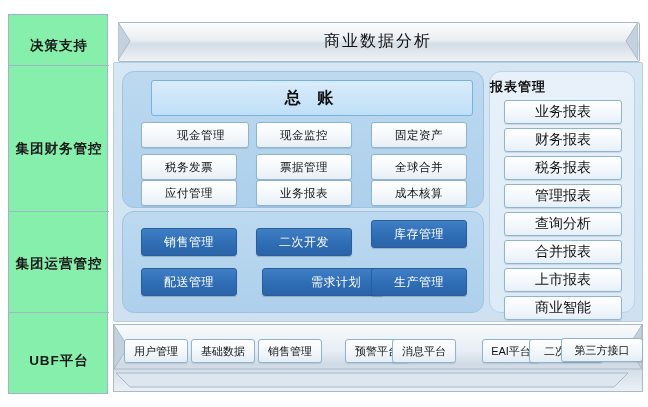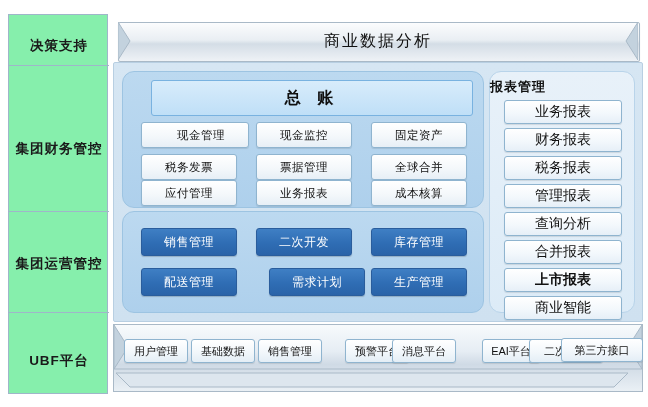--- a/index.html
+++ b/index.html
@@ -170,36 +170,36 @@
       <div class="cell" style="left:248px;top:82px;width:94px;height:24px;">全球合并</div>
 
       <div class="cell" style="left:18px;top:108px;width:94px;height:24px;">应付管理</div>
       <div class="cell" style="left:133px;top:108px;width:94px;height:24px;">业务报表</div>
       <div class="cell" style="left:248px;top:108px;width:94px;height:24px;">成本核算</div>
     </div>
 
     <div class="panel panel-ops">
       <div class="cell-dark" style="left:18px;top:16px;width:94px;height:26px;">销售管理</div>
       <div class="cell-dark" style="left:133px;top:16px;width:94px;height:26px;">二次开发</div>
-      <div class="cell-dark" style="left:248px;top:16px;width:94px;height:26px;text-align:center;">库存管理</div>
+      <div class="cell-dark" style="left:248px;top:8px;width:94px;height:26px;text-align:center;">库存管理</div>
 
       <div class="cell-dark" style="left:18px;top:56px;width:94px;height:26px;">配送管理</div>
-      <div class="cell-dark" style="left:146px;top:56px;width:94px;height:26px;">需求计划</div>
+      <div class="cell-dark" style="left:139px;top:56px;width:94px;height:26px;padding-left:26px;">需求计划</div>
       <div class="cell-dark" style="left:248px;top:56px;width:94px;height:26px;">生产管理</div>
     </div>
 
     <div class="panel panel-rep">
       <div class="rep-title">报表管理</div>
       <div class="cell-rep" style="top:28px;">业务报表</div>
       <div class="cell-rep" style="top:56px;">财务报表</div>
       <div class="cell-rep" style="top:84px;">税务报表</div>
       <div class="cell-rep" style="top:112px;">管理报表</div>
       <div class="cell-rep" style="top:140px;">查询分析</div>
       <div class="cell-rep" style="top:168px;">合并报表</div>
-      <div class="cell-rep" style="top:196px;font-weight:bold;">上市报表</div>
+      <div class="cell-rep" style="top:196px;">上市报表</div>
       <div class="cell-rep" style="top:212px;margin-top:12px;">商业智能</div>
     </div>
   </div>
 
   <div class="ubf-band">
     <svg width="528" height="66" style="position:absolute;left:0;top:0;">
       <polygon points="0,0 14,22 0,44" fill="#c3d2de" stroke="#a9b9c7" stroke-width="1"></polygon>
       <polygon points="528,0 514,22 528,44" fill="#c3d2de" stroke="#a9b9c7" stroke-width="1"></polygon>
       <line x1="0" y1="44" x2="528" y2="44" stroke="#a9b9c7" stroke-width="1"></line>
       <polygon points="2,48 16,62 500,62 514,48" fill="#dde6ee" stroke="#a9b9c7" stroke-width="1"></polygon>

